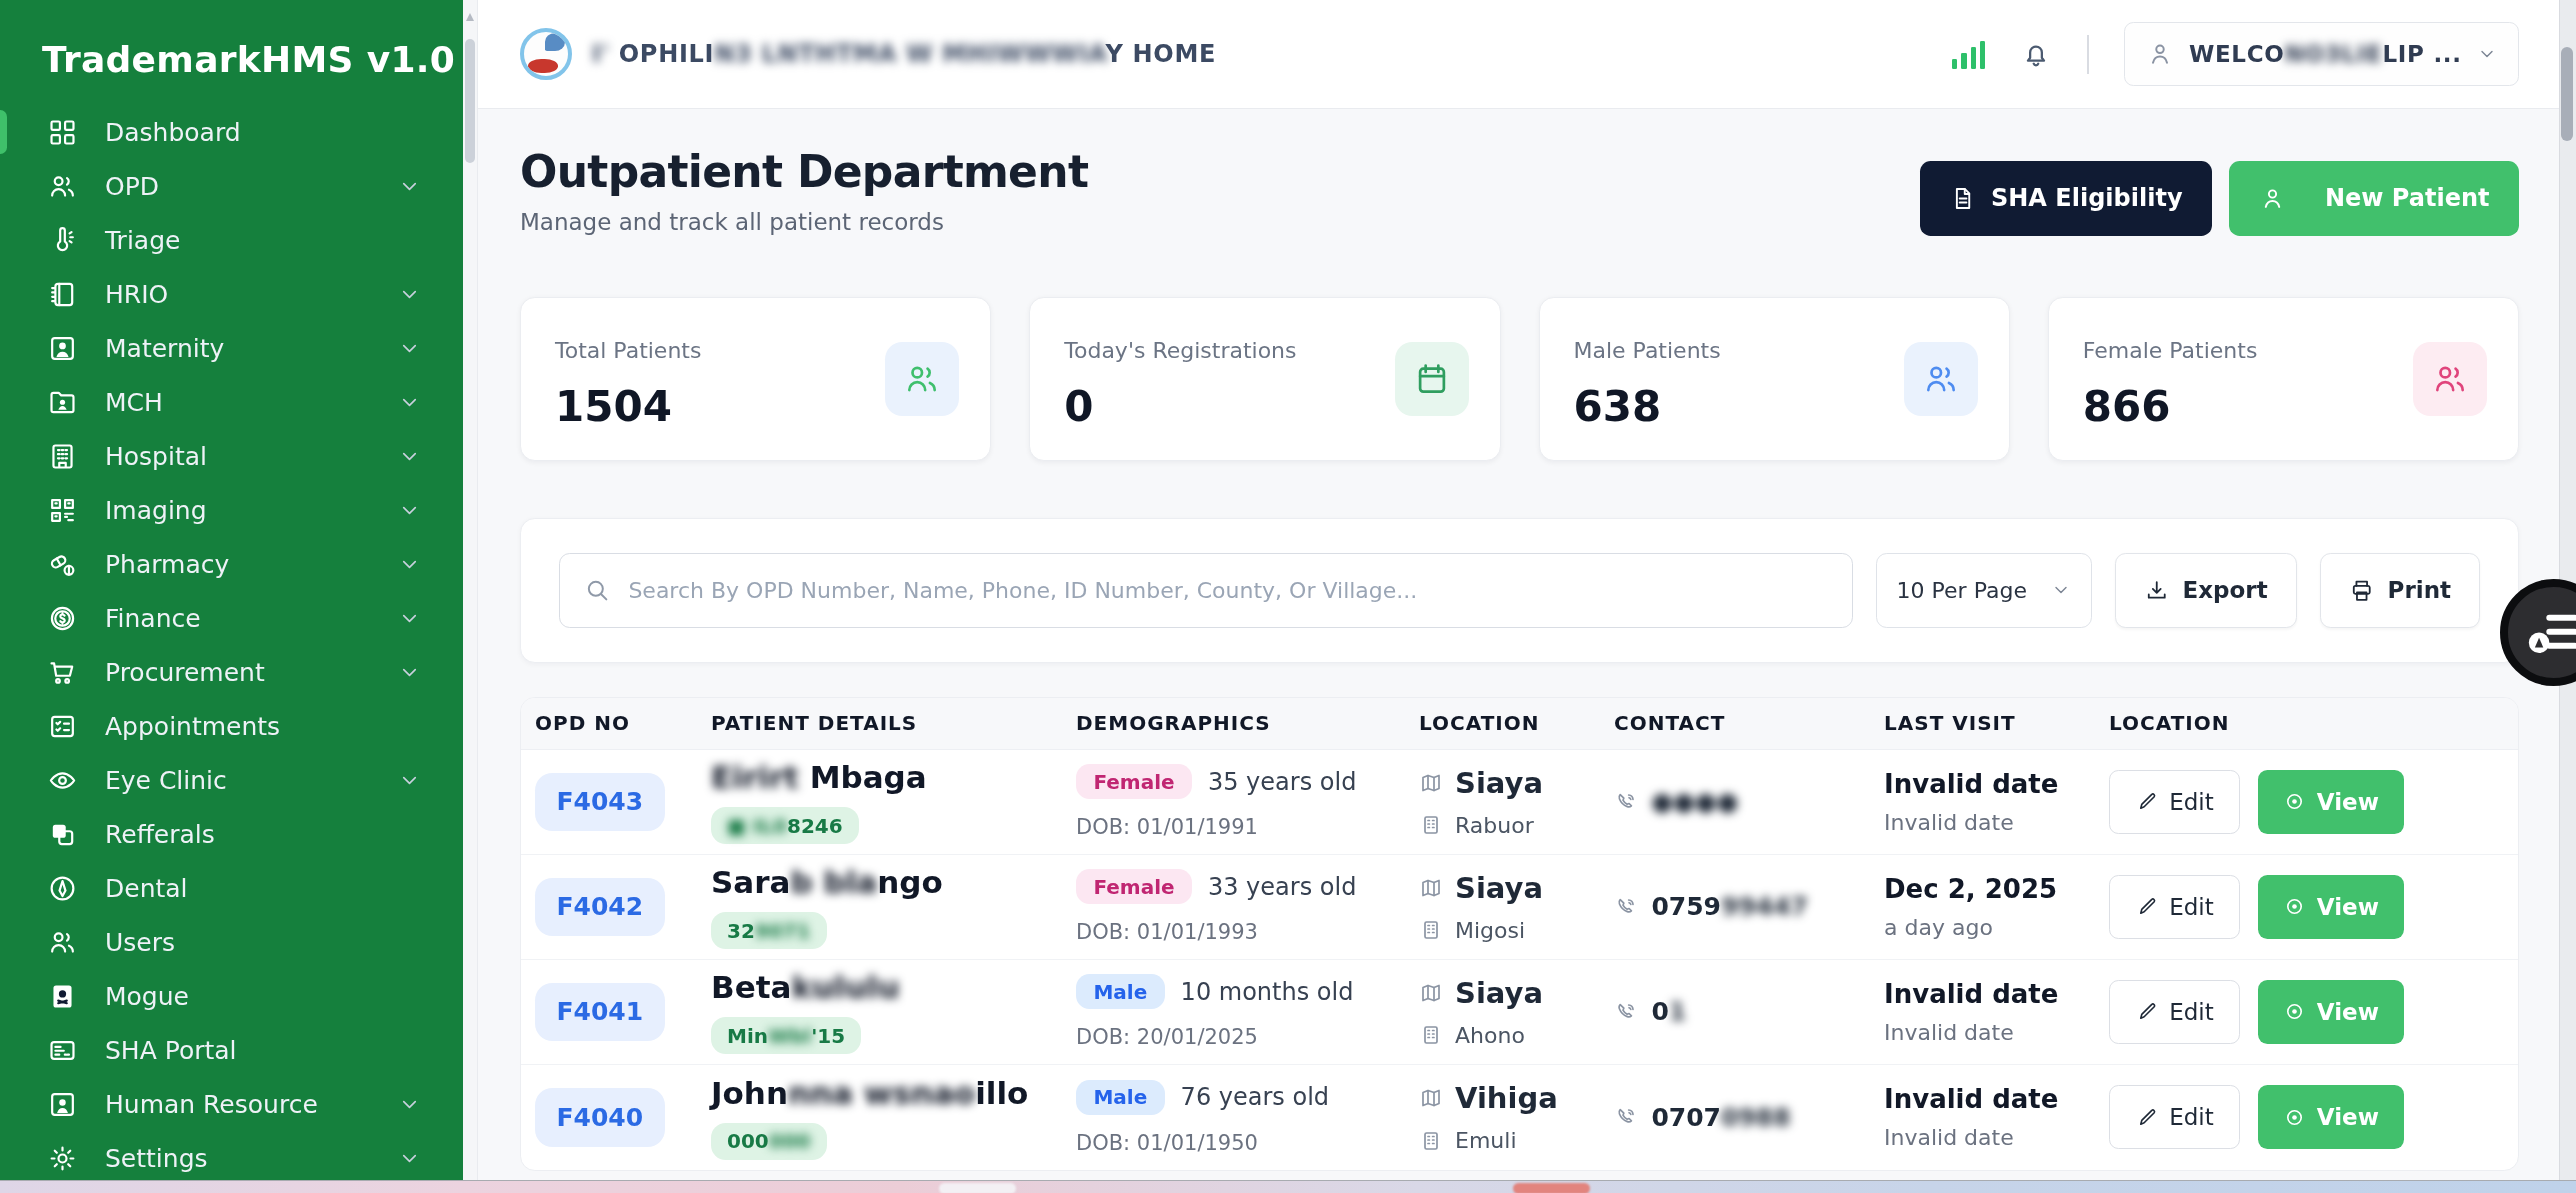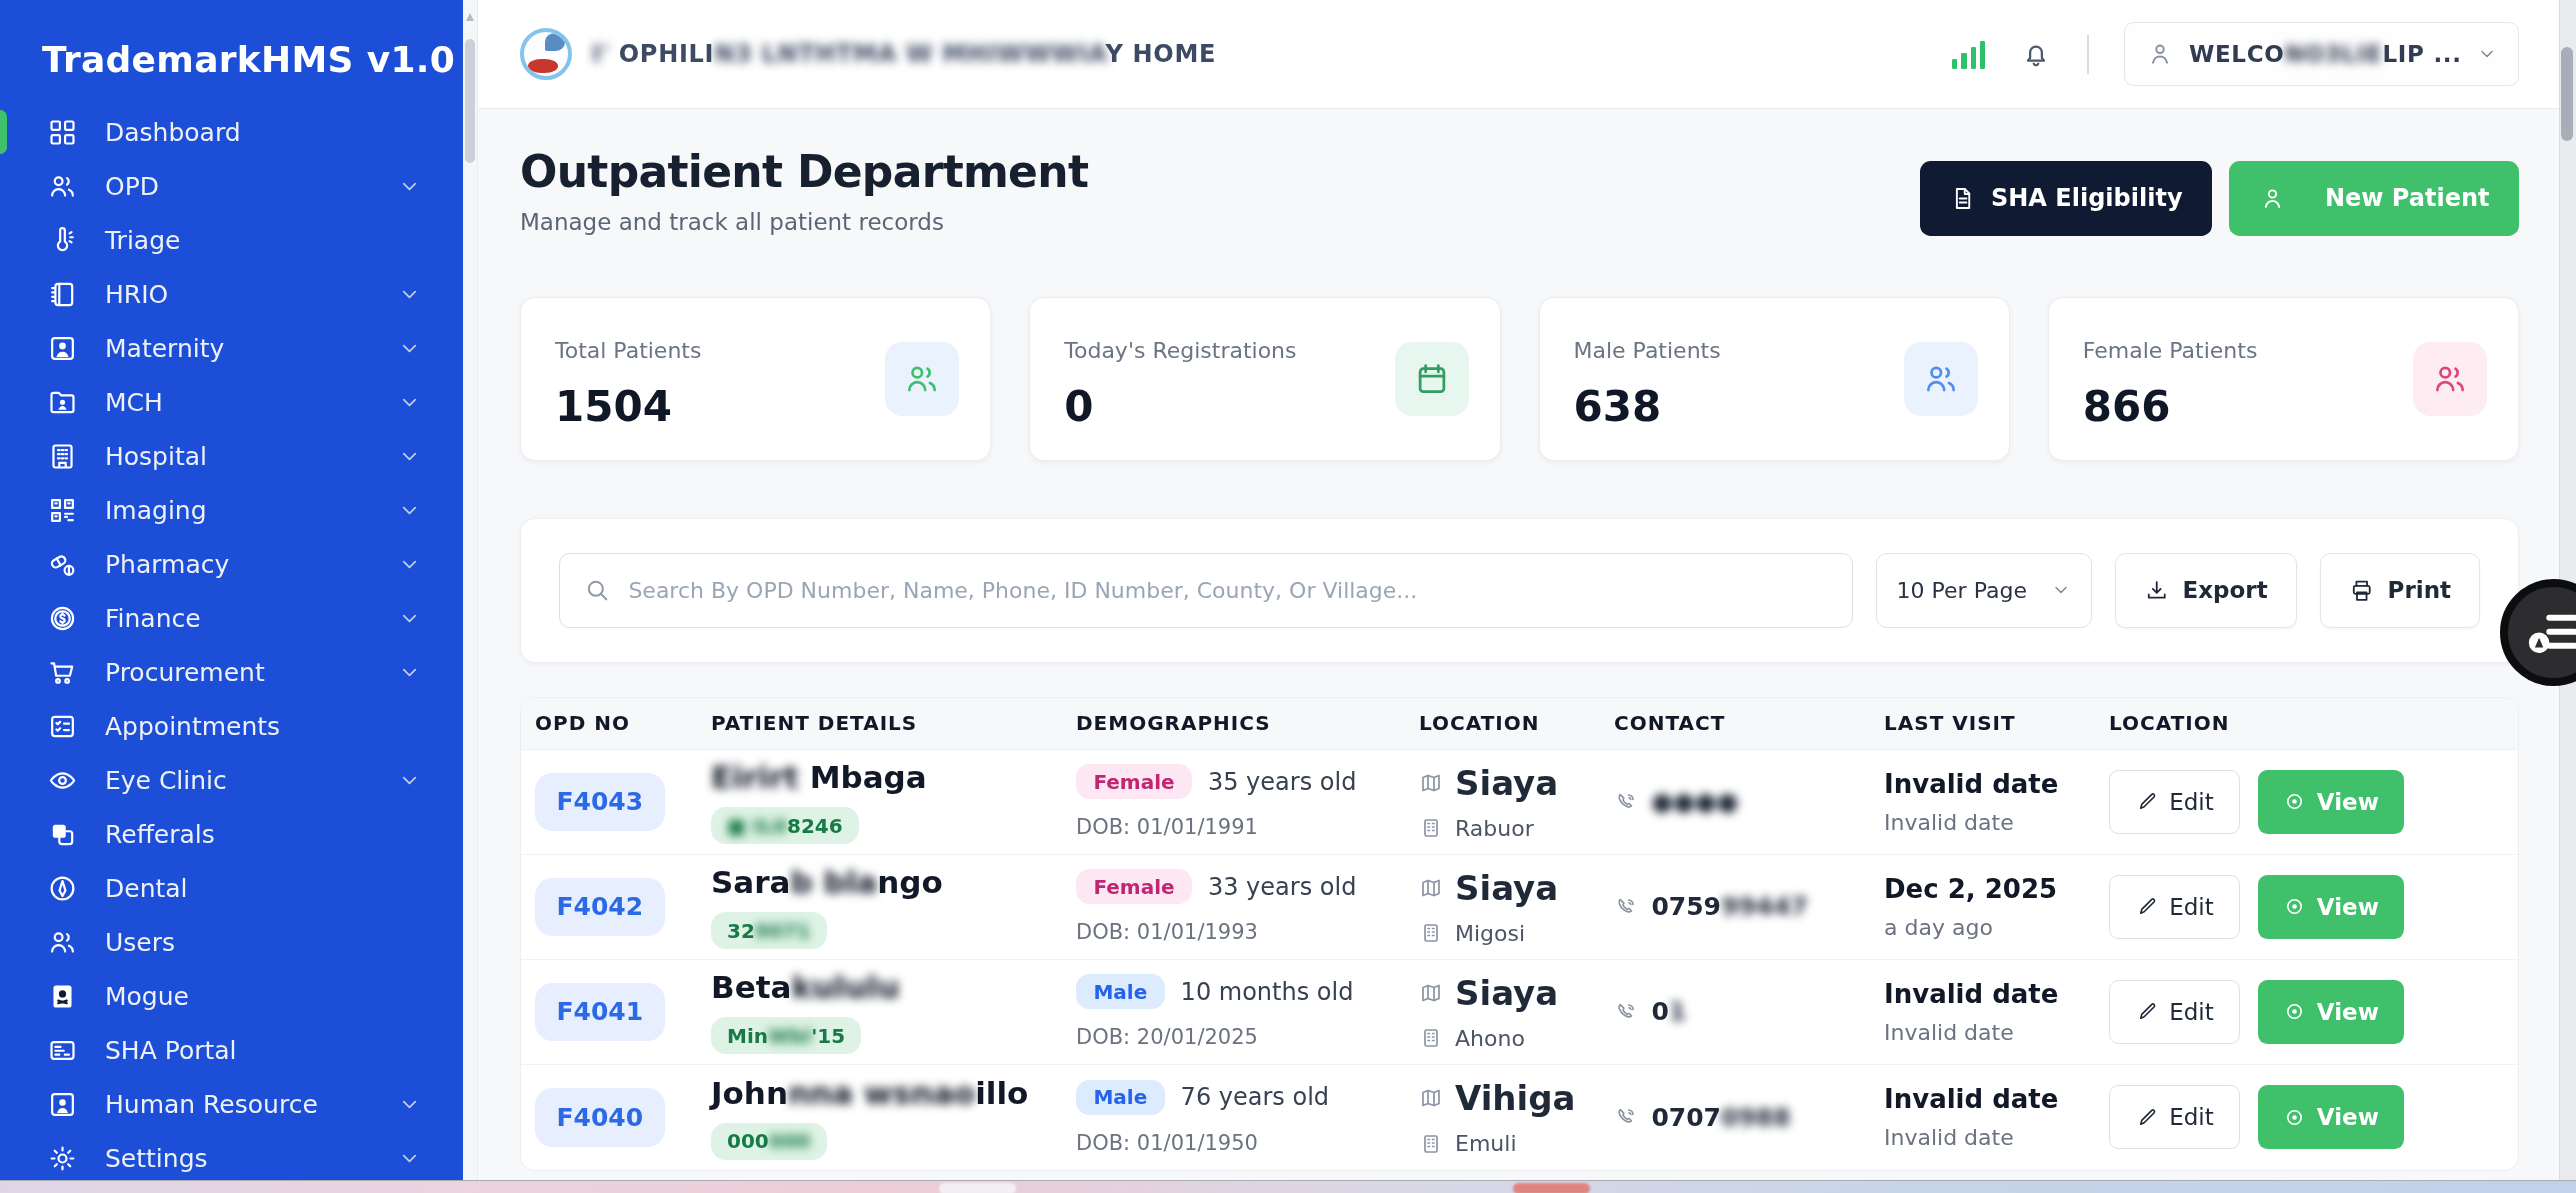--- a/index.html
+++ b/index.html
@@ -1,21 +1,21 @@
 <!DOCTYPE html>
 <html style="font-size:10.7px"><head>
 <meta charset="utf-8">
 <style>
   * { margin:0; padding:0; box-sizing:border-box; }
   html,body { width:2576px; height:1193px; overflow:hidden; }
   body { font-family:"DejaVu Sans","Liberation Sans",sans-serif; background:#f7f8fa; position:relative; color:#111827; }
   .blur { filter: blur(4.7px); }
 
   
-  .sidebar { position:absolute; left:0; top:0; width:463px; height:1193px; background:#1d4ed8; z-index:5; }
+  .sidebar { position:absolute; left:0; top:0; width:463px; height:1193px; background:#15803d; z-index:5; }
   .brand { padding:39px 0 0 42px; font-size:36px; font-weight:bold; color:#ffffff; letter-spacing:0.3px; }
   .nav { position:absolute; top:105px; left:0; right:0; }
   .nav-item { height:54px; display:flex; align-items:center; padding:0 42px 0 47px; color:#eef2f7; font-size:25px; font-weight:500; position:relative; cursor:pointer; }
   .nav-item.active::before { content:''; position:absolute; left:0; top:4.7px; bottom:4.7px; width:7.4px; border-radius:0 6.7px 6.7px 0; background:#3fc06a; }
   .nicon { width:31px; height:31px; margin-right:27px; flex:none; color:#ffffff; }
   .nlabel { white-space:nowrap; }
   .chev { margin-left:auto; width:23px; height:23px; color:#c7d0dd; flex:none; }
   .ic svg { display:block; width:100%; height:100%; fill:none; stroke:currentColor; stroke-width:1.7; stroke-linecap:round; stroke-linejoin:round; }
 
   
@@ -77,21 +77,21 @@
   .trow:last-child { border-bottom:none; }
   .opd-pill { display:inline-block; background:#e7effe; color:#2b6ae4; font-weight:bold; font-size:25px; padding:14.8px 21.5px; border-radius:17.4px; }
   .nm { font-size:31px; font-weight:bold; color:#111827; white-space:nowrap; }
   .pbadge { display:inline-flex; margin-top:12px; background:#def3e5; color:#187a46; font-size:20px; font-weight:600; padding:6.7px 16px; border-radius:14.8px; }
   .demo-top { display:flex; align-items:center; gap:16px; }
   .gpill { font-size:20px; font-weight:600; padding:5.4px 17.4px; border-radius:13.4px; white-space:nowrap; }
   .gpill.female { background:#fce7f2; color:#c02672; }
   .gpill.male { background:#dcebfd; color:#2563eb; }
   .age { font-size:24px; color:#374151; white-space:nowrap; }
   .dob { font-size:21px; color:#6b7280; margin-top:16px; }
-  .loc-l1 { display:flex; gap:12px; align-items:center; font-size:34px; font-weight:600; color:#1f2937; }
+  .loc-l1 { display:flex; gap:12px; align-items:center; font-size:29px; font-weight:600; color:#1f2937; }
   .loc-l2 { display:flex; gap:12px; align-items:center; margin-top:13.4px; font-size:22px; color:#4b5563; }
   .lic { width:24px; height:24px; color:#8b94a3; flex:none; }
   .contact { display:flex; gap:13.4px; align-items:center; font-size:25px; font-weight:600; color:#1f2937; }
   .lv1 { font-size:26px; font-weight:600; color:#111827; }
   .lv2 { font-size:22px; color:#6b7280; margin-top:10.7px; }
   .acts { display:flex; gap:17.4px; align-items:center; }
   .btn-edit { height:64px; padding:0 25.5px; border:1.3px solid #dcdfe5; border-radius:9.4px; background:#fff; font-size:23px; font-weight:400; color:#1f2937; display:flex; gap:10.7px; align-items:center; font-family:inherit; cursor:pointer; }
   .btn-view { height:64px; padding:0 25.5px; border:none; border-radius:9.4px; background:#41c06c; color:#fff; font-size:23px; font-weight:bold; display:flex; gap:10.7px; align-items:center; font-family:inherit; cursor:pointer; }
   .btn-edit .tic, .btn-view .tic { width:23px; height:23px; }
 

